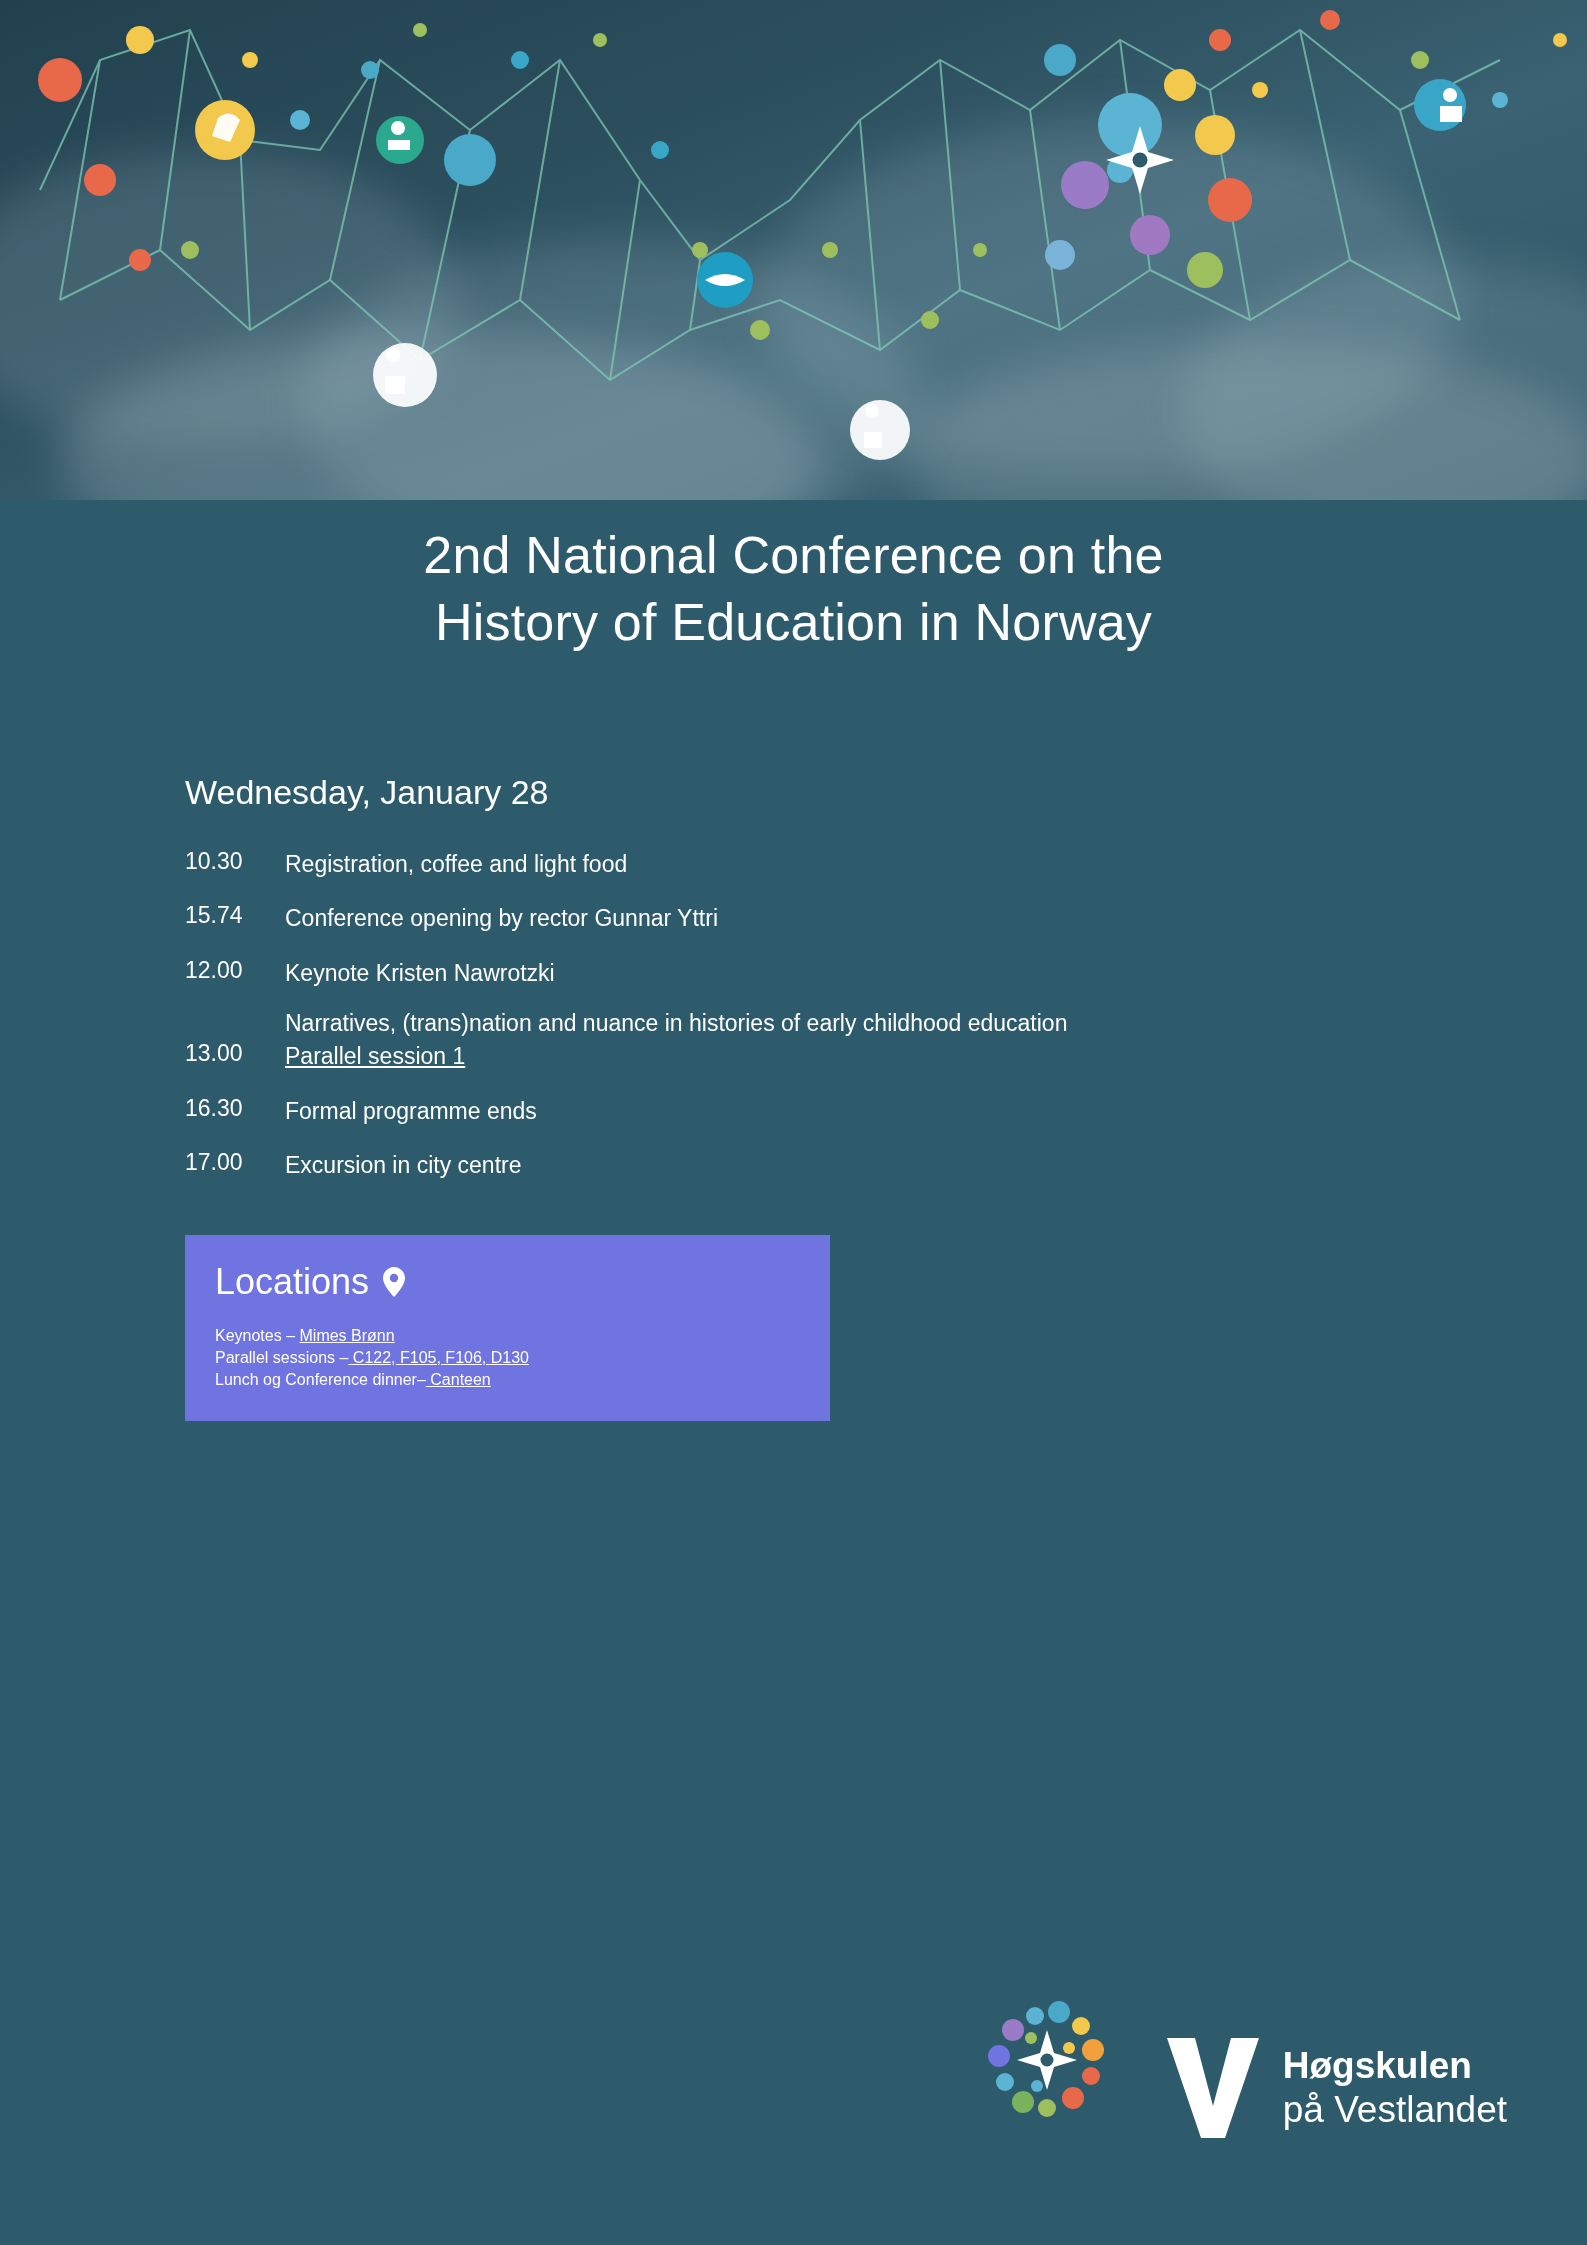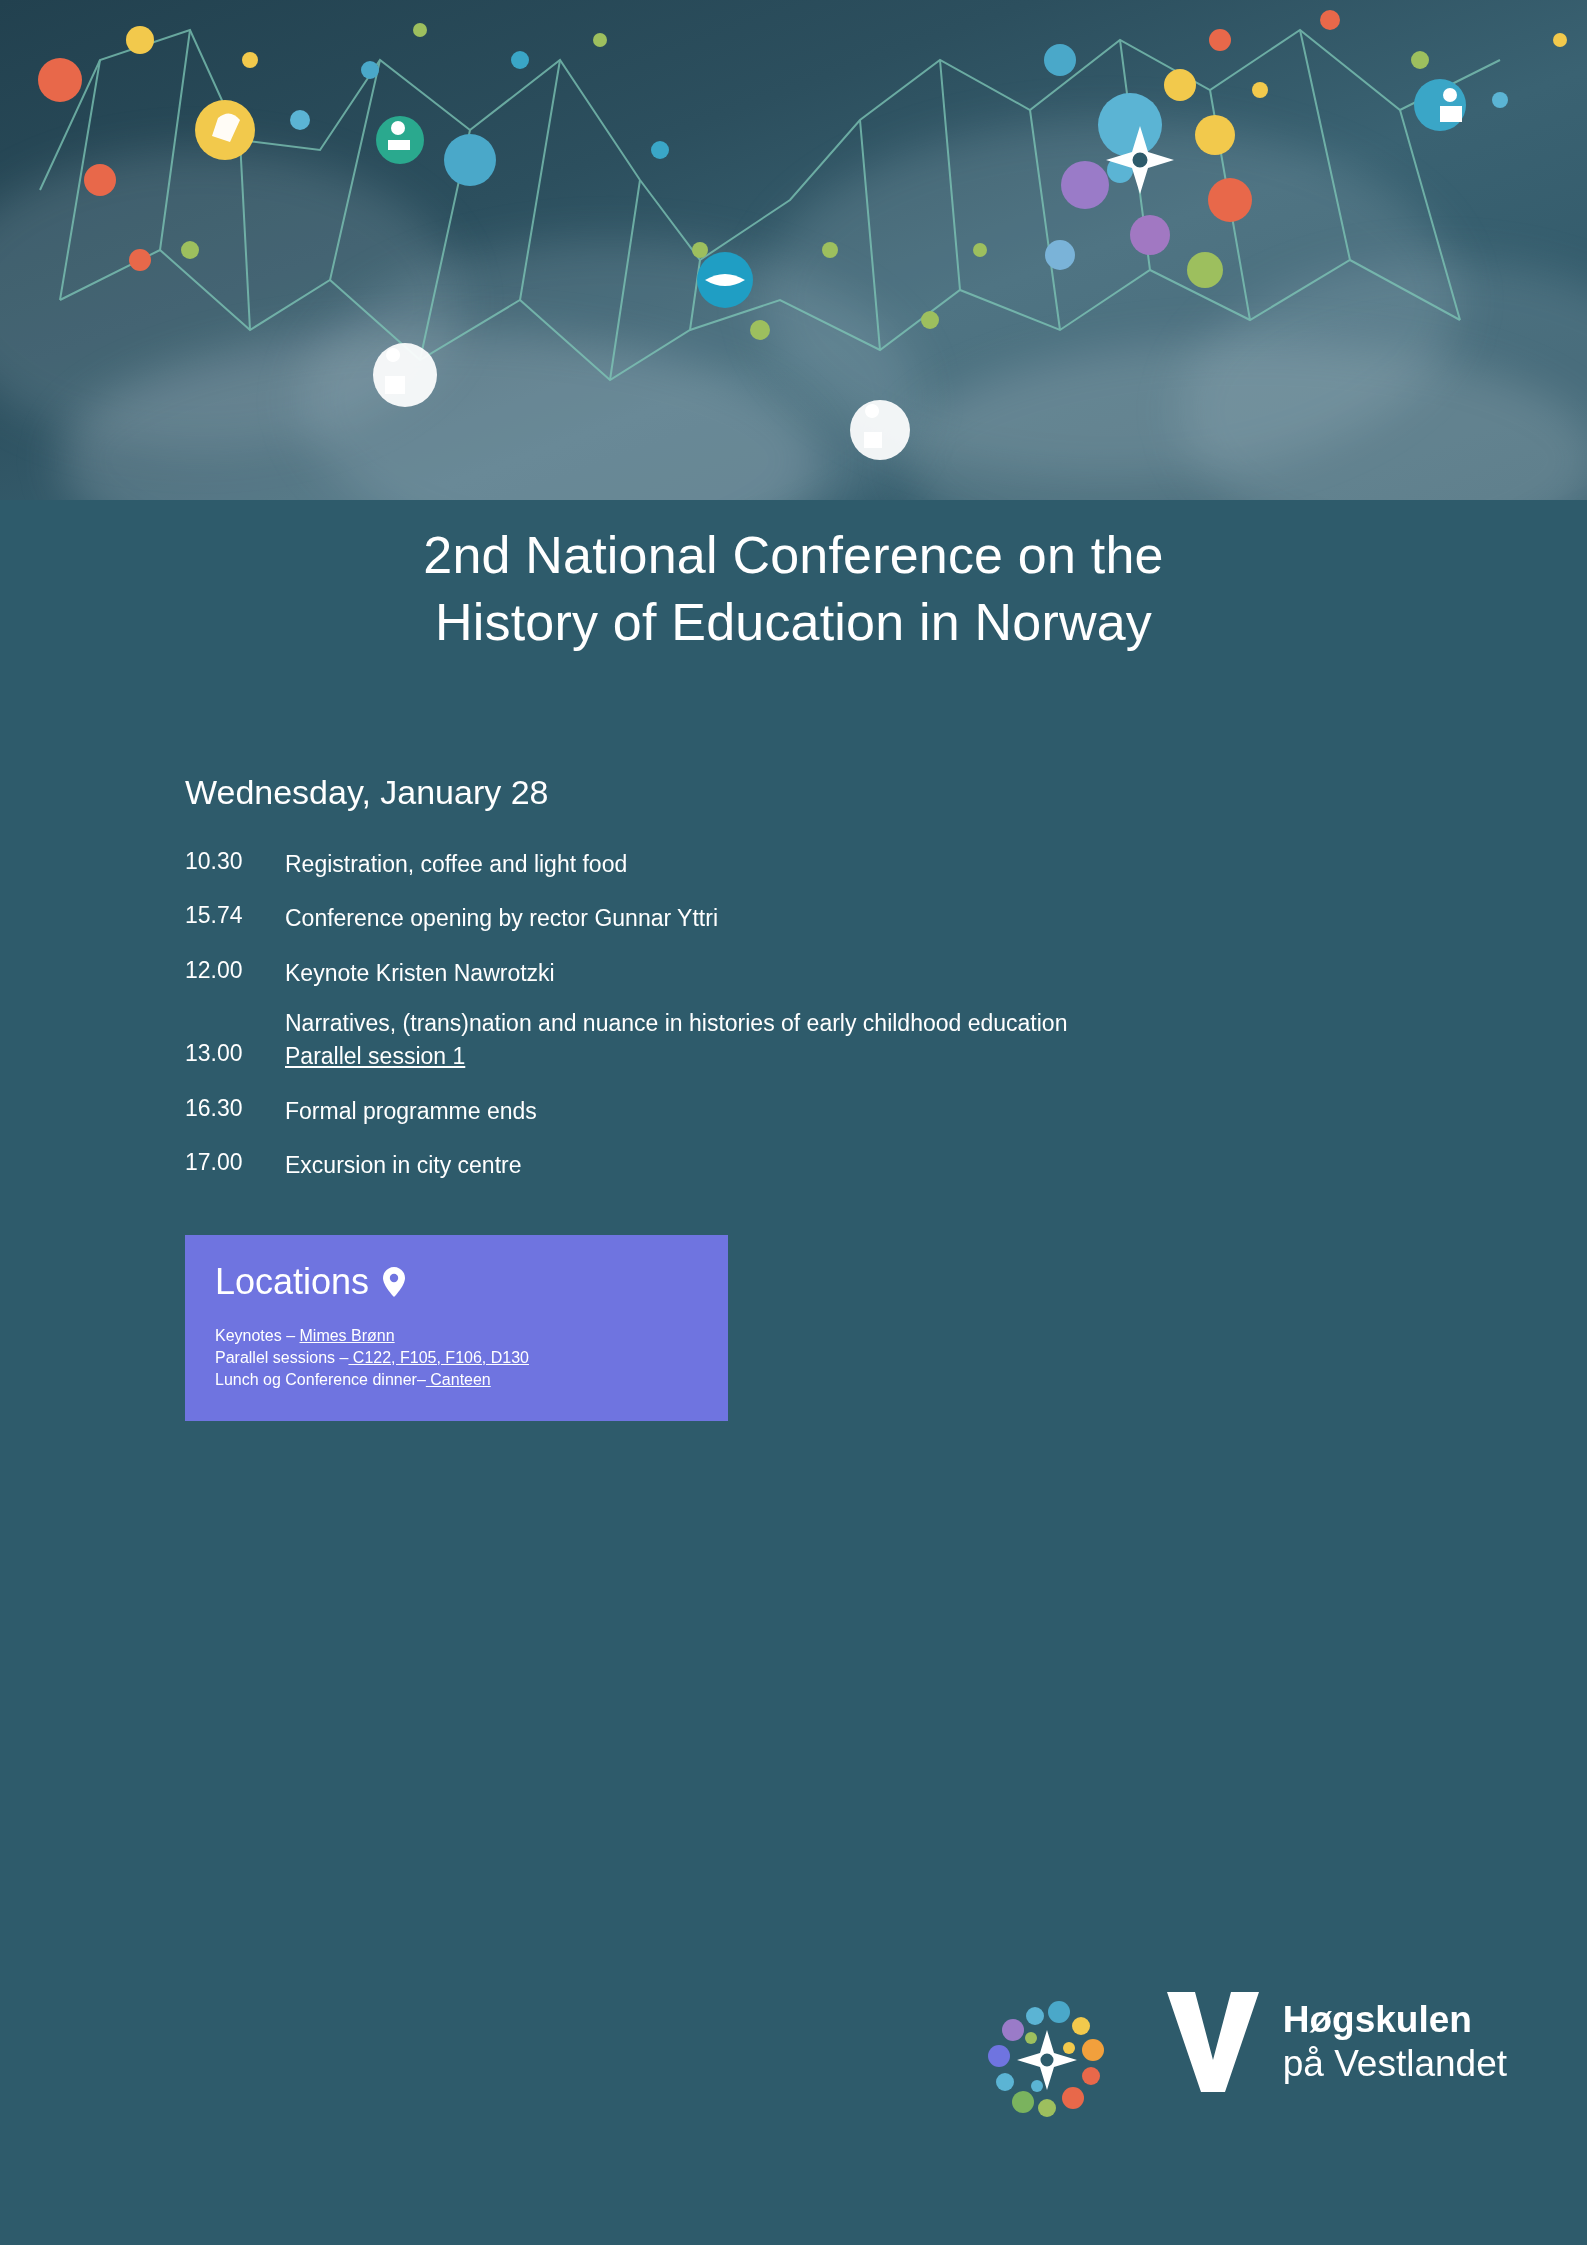--- a/index.html
+++ b/index.html
@@ -86,21 +86,21 @@
     font-size: 23px;
     line-height: 1.45;
     max-width: 915px;
     margin-top: -4px;
   }
 
   
   .locations {
     margin-top: 52px;
     margin-left: 0px;
-    width: 543px;
+    width: 645px;
     background: #6f74e0;
     padding: 26px 30px 30px 30px;
     box-sizing: border-box;
   }
   .loc-head {
     display: flex;
     align-items: center;
     gap: 14px;
     margin-bottom: 22px;
   }
@@ -120,21 +120,21 @@
   .loc-line .u {
     text-decoration: underline;
   }
 
   
   .footer {
     position: absolute;
     right: 80px;
     bottom: 105px;
     display: flex;
-    align-items: flex-start;
+    align-items: flex-end;
     gap: 42px;
   }
   .compass-logo {
     width: 150px;
     height: 150px;
     position: relative;
   }
   .hvl {
     display: flex;
     align-items: center;

